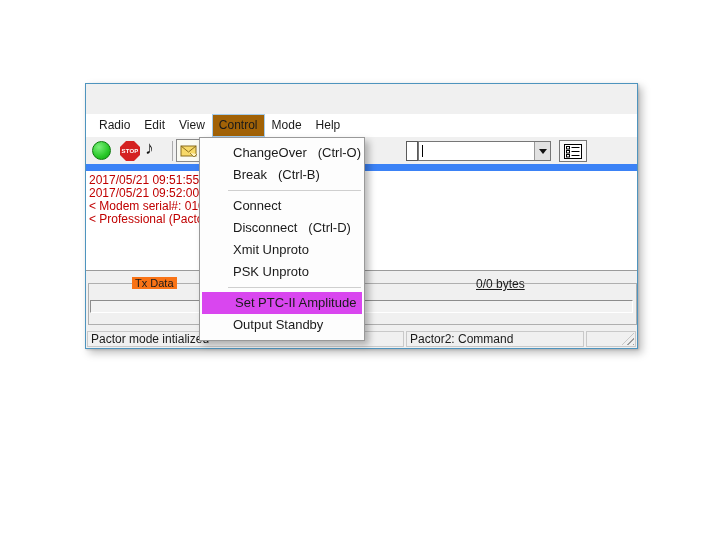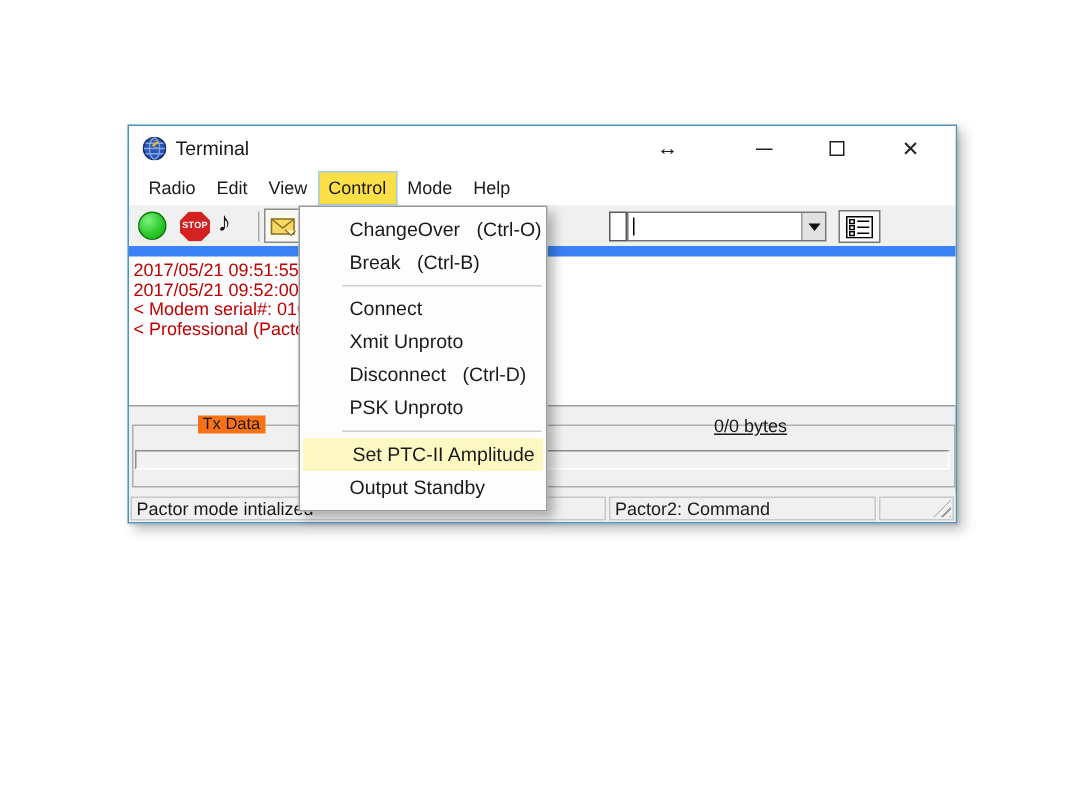--- a/index.html
+++ b/index.html
@@ -18,21 +18,21 @@
   .title-glyph { position:absolute; left:352px; top:0; line-height:28px; font-size:14px; font-weight:bold; }
   .cap-btn { position:absolute; top:0; width:30px; height:30px; display:flex; align-items:center; justify-content:center; }
   .btn-min { left:408px; } .btn-max { left:457px; } .btn-close { left:506px; }
   .min-glyph { width:11px; height:1px; background:#222; }
   .max-glyph { width:10px; height:10px; border:1px solid #222; }
   .close-glyph { font-size:14px; color:#222; line-height:1; }
 
   
   .menubar { position:absolute; left:0; top:30px; right:0; height:23px; background:#fff; display:flex; padding-left:6px; }
   .menubar-item { height:23px; line-height:23px; padding:0 7px; font-size:12px; }
-  .menubar-item.active { background:#fde047; box-shadow:inset 0 0 0 1px #A3CBEC; }
+  .menubar-item.active { background:#a16207; box-shadow:inset 0 0 0 1px #A3CBEC; }
 
   
   .toolbar { position:absolute; left:0; top:53px; right:0; height:27px; background:#F0F0F0; }
   .tb-green { position:absolute; left:6px; top:4px; width:19px; height:19px; border-radius:50%;
               background:radial-gradient(circle at 35% 30%, #7CF07C, #28C828 60%, #12A212);
               border:1px solid #0B7A0B; }
   .tb-stop { position:absolute; left:34px; top:4px; width:20px; height:20px; background:#D42222;
              clip-path:polygon(30% 0,70% 0,100% 30%,100% 70%,70% 100%,30% 100%,0 70%,0 30%);
              display:flex; align-items:center; justify-content:center;
              color:#fff; font-size:6px; font-weight:bold; letter-spacing:.2px; }
@@ -69,47 +69,28 @@
   .sp-left { width:317px; } .sp-mode { width:178px; } .sp-grip { flex:1; position:relative; }
   .grip { position:absolute; right:1px; bottom:1px; width:12px; height:12px;
           background:repeating-linear-gradient(135deg, #9E9E9E 0 1px, rgba(0,0,0,0) 1px 4px);
           clip-path:polygon(100% 0, 100% 100%, 0 100%); }
 
   
   .menu { position:absolute; left:199px; top:137px; width:166px; background:#FDFDFD;
           border:1px solid #999; box-shadow:4px 4px 7px rgba(0,0,0,.28); padding:4px 0; z-index:50; }
   .menu-item { height:22px; line-height:22px; padding-left:33px; font-size:13px; }
   .menu-item .shortcut { margin-left:11px; }
-  .menu-item.selected { background:#fef9c3; margin:0 2px; }
+  .menu-item.selected { background:#d946ef; margin:0 2px; }
   .menu-sep { height:1px; background:#CFCFCF; margin:4px 3px 4px 28px; }
 </style>
 </head>
 <body>
 
 <div class="window">
 
-  <div class="titlebar">
-    <svg class="app-icon" viewBox="0 0 16 16">
-      <circle cx="8" cy="8" r="7.4" fill="#2E54B8" stroke="#16306E" stroke-width="1"></circle>
-      <ellipse cx="8" cy="8" rx="3.4" ry="7.1" fill="none" stroke="#7FA8E0" stroke-width="0.9"></ellipse>
-      <path d="M1 8 H15 M2 4.5 H14 M2 11.5 H14" stroke="#7FA8E0" stroke-width="0.9" fill="none"></path>
-      <path d="M4 1 L10 3 L6 6 L12 8 L7 7 L11 4 Z" fill="#F2C21B"></path>
-    </svg>
-    <span class="title-text">Terminal</span>
-    <span class="title-glyph">↔</span>
-    <div class="cap-btn btn-min">
-        <div class="min-glyph"></div>
-      </div>
-    <div class="cap-btn btn-max">
-        <div class="max-glyph"></div>
-      </div>
-    <div class="cap-btn btn-close">
-        <span class="close-glyph">✕</span>
-      </div>
-  </div>
 
   <div class="menubar">
     <div class="menubar-item">Radio</div>
     <div class="menubar-item">Edit</div>
     <div class="menubar-item">View</div>
     <div class="menubar-item active">Control</div>
     <div class="menubar-item">Mode</div>
     <div class="menubar-item">Help</div>
   </div>
 
@@ -172,24 +153,24 @@
     <span>ChangeOver</span><span class="shortcut">(Ctrl-O)</span>
   </div>
   <div class="menu-item">
     <span>Break</span><span class="shortcut">(Ctrl-B)</span>
   </div>
   <div class="menu-sep"></div>
   <div class="menu-item">
     <span>Connect</span>
   </div>
   <div class="menu-item">
-    <span>Xmit Unproto</span>
+    <span>Disconnect</span><span class="shortcut">(Ctrl-D)</span>
   </div>
   <div class="menu-item">
-    <span>Disconnect</span><span class="shortcut">(Ctrl-D)</span>
+    <span>Xmit Unproto</span>
   </div>
   <div class="menu-item">
     <span>PSK Unproto</span>
   </div>
   <div class="menu-sep"></div>
   <div class="menu-item selected">
     <span>Set PTC-II Amplitude</span>
   </div>
   <div class="menu-item">
     <span>Output Standby</span>

